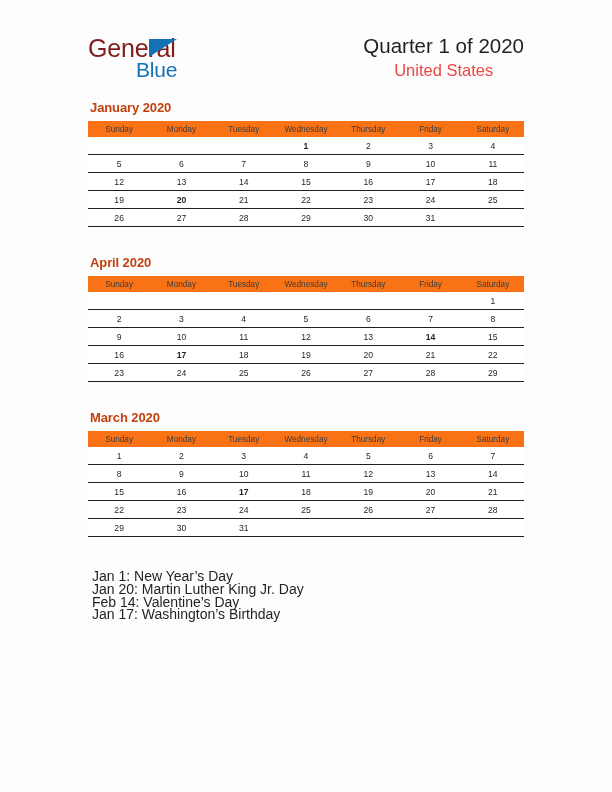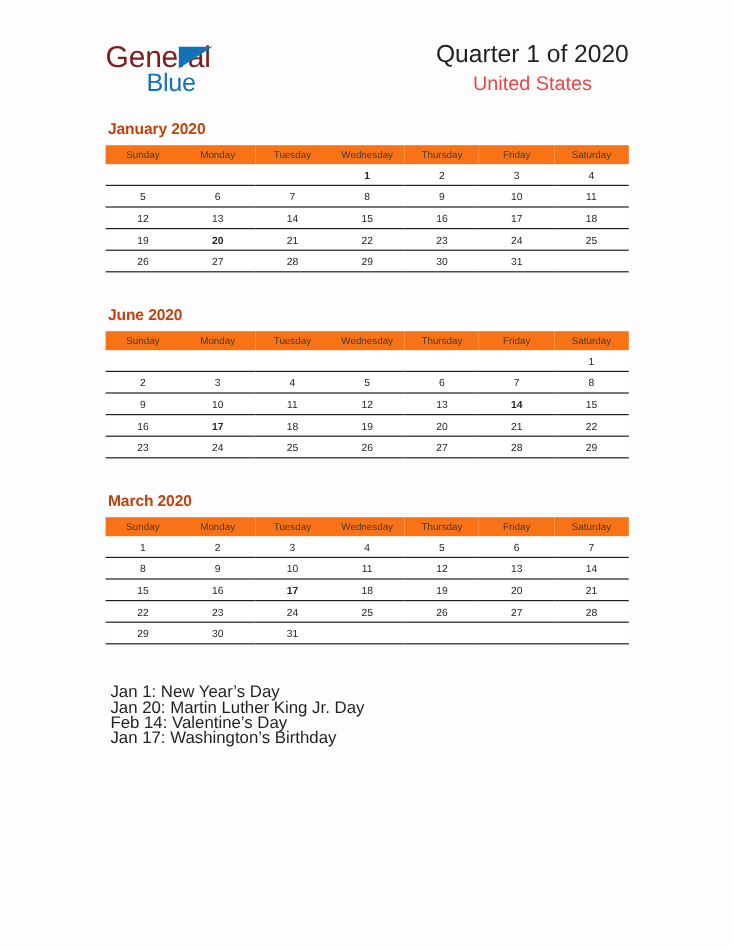--- a/index.html
+++ b/index.html
@@ -44,21 +44,21 @@
     color: #7f1d1d;
     letter-spacing: -0.2px;
     display: block;
     height: 22px;
   }
   .logo-blue {
     font-size: 21px;
     color: #1371b5;
     letter-spacing: -0.2px;
     display: block;
-    margin-left: 34px;
+    margin-left: 48px;
     margin-top: 1px;
   }
   .logo-tri {
     position: absolute;
     left: 61px;
     top: 3px;
     width: 0;
     height: 0;
     border-left: 28px solid #1371b5;
     border-bottom: 18px solid transparent;
@@ -228,21 +228,21 @@
             <td>29</td>
             <td>30</td>
             <td>31</td>
             <td class="empty">&nbsp;</td>
           </tr>
         </tbody>
     </table>
   </div>
 
   <div class="month month-2">
-    <div class="month-title">June 2020</div>
+    <div class="month-title">April 2020</div>
     <table class="cal">
       <thead>
           <tr>
             <th>Sunday</th>
             <th>Monday</th>
             <th>Tuesday</th>
             <th>Wednesday</th>
             <th>Thursday</th>
             <th>Friday</th>
             <th>Saturday</th>

